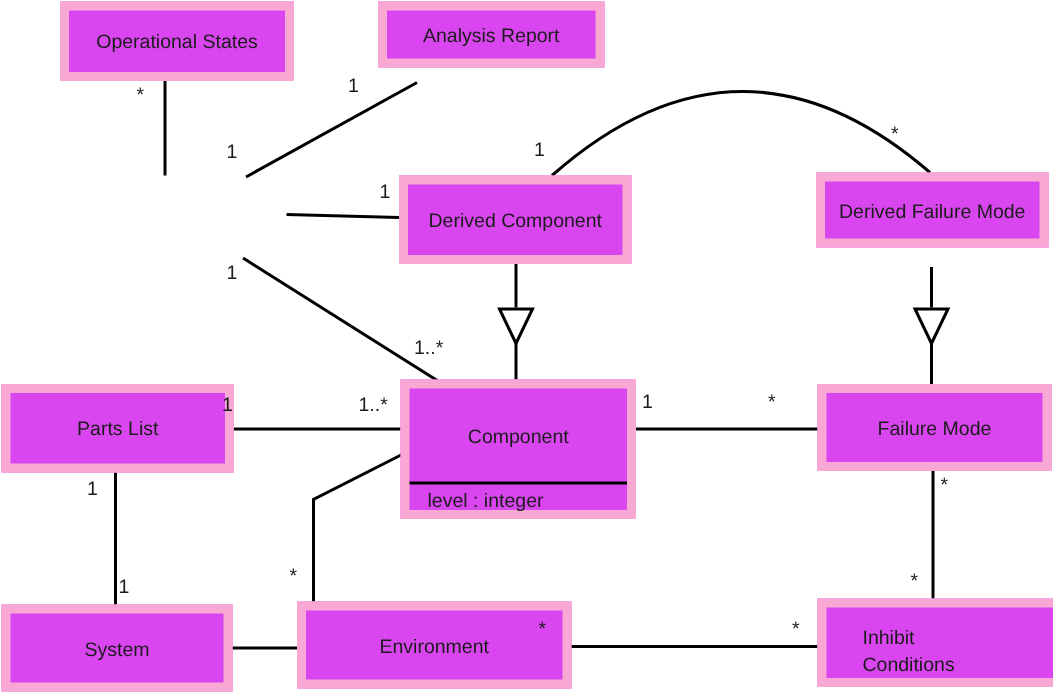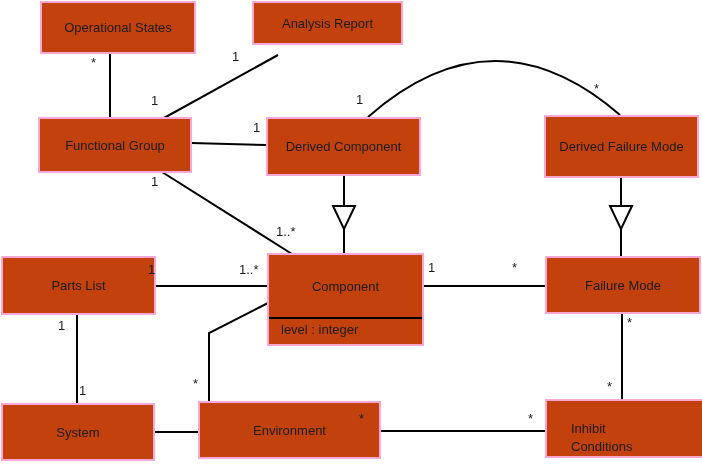--- a/index.html
+++ b/index.html
@@ -13,36 +13,36 @@
     overflow: hidden;
   }
   #connectors {
     position: absolute;
     left: 0; top: 0;
     width: 702px; height: 464px;
   }
   .node {
     position: absolute;
     box-sizing: border-box;
-    background: #c2410c;
-    border: 2px solid #f9a8d4;
+    background: #d946ef;
+    border: 6px solid #f9a8d4;
     display: flex;
     align-items: center;
     justify-content: center;
     font-size: 13px;
     line-height: 15px;
     text-align: center;
   }
   .node .node-label { display: block; }
   
   #n-operational-states   { left: 40px;  top: 1px;   width: 156px; height: 53px; }
   #n-analysis-report      { left: 252px; top: 1px;   width: 151px; height: 44px; }
   #n-functional-group     { left: 38px;  top: 117px; width: 154px; height: 56px; }
   #n-derived-component    { left: 266px; top: 117px; width: 155px; height: 59px; }
-  #n-derived-failure-mode { left: 544px; top: 115px; width: 155px; height: 63px; }
+  #n-derived-failure-mode { left: 544px; top: 115px; width: 155px; height: 50px; }
   #n-parts-list           { left: 1px;   top: 256px; width: 155px; height: 59px; }
   #n-failure-mode         { left: 545px; top: 256px; width: 156px; height: 58px; }
   #n-system               { left: 1px;   top: 403px; width: 154px; height: 58px; }
   #n-environment          { left: 198px; top: 401px; width: 183px; height: 58px; }
   #n-inhibit-conditions   {
     left: 545px; top: 399px; width: 181px; height: 59px;
     align-items: flex-end; justify-content: flex-start;
     text-align: left; padding: 20px 0 0 24px;
     white-space: pre-line; line-height: 18px;
   }
@@ -101,23 +101,20 @@
   </svg>
 
   <div class="node" id="n-operational-states">
     <span class="node-label">Operational States</span>
   </div>
 
   <div class="node" id="n-analysis-report">
     <span class="node-label">Analysis Report</span>
   </div>
 
-  <div class="node" id="n-functional-group">
-    <span class="node-label">Functional Group</span>
-  </div>
 
   <div class="node" id="n-derived-component">
     <span class="node-label">Derived Component</span>
   </div>
 
   <div class="node" id="n-derived-failure-mode">
     <span class="node-label">Derived Failure Mode</span>
   </div>
 
   <div class="node" id="n-parts-list">

